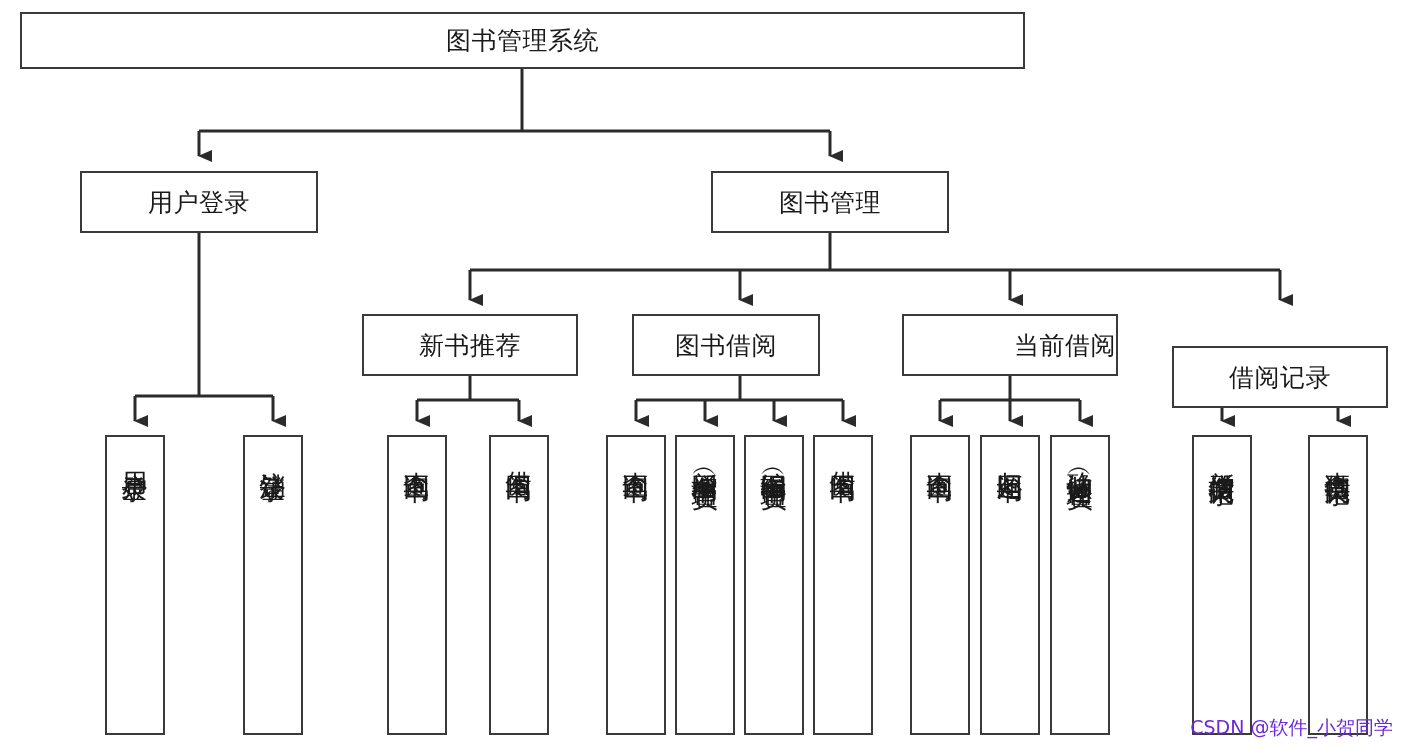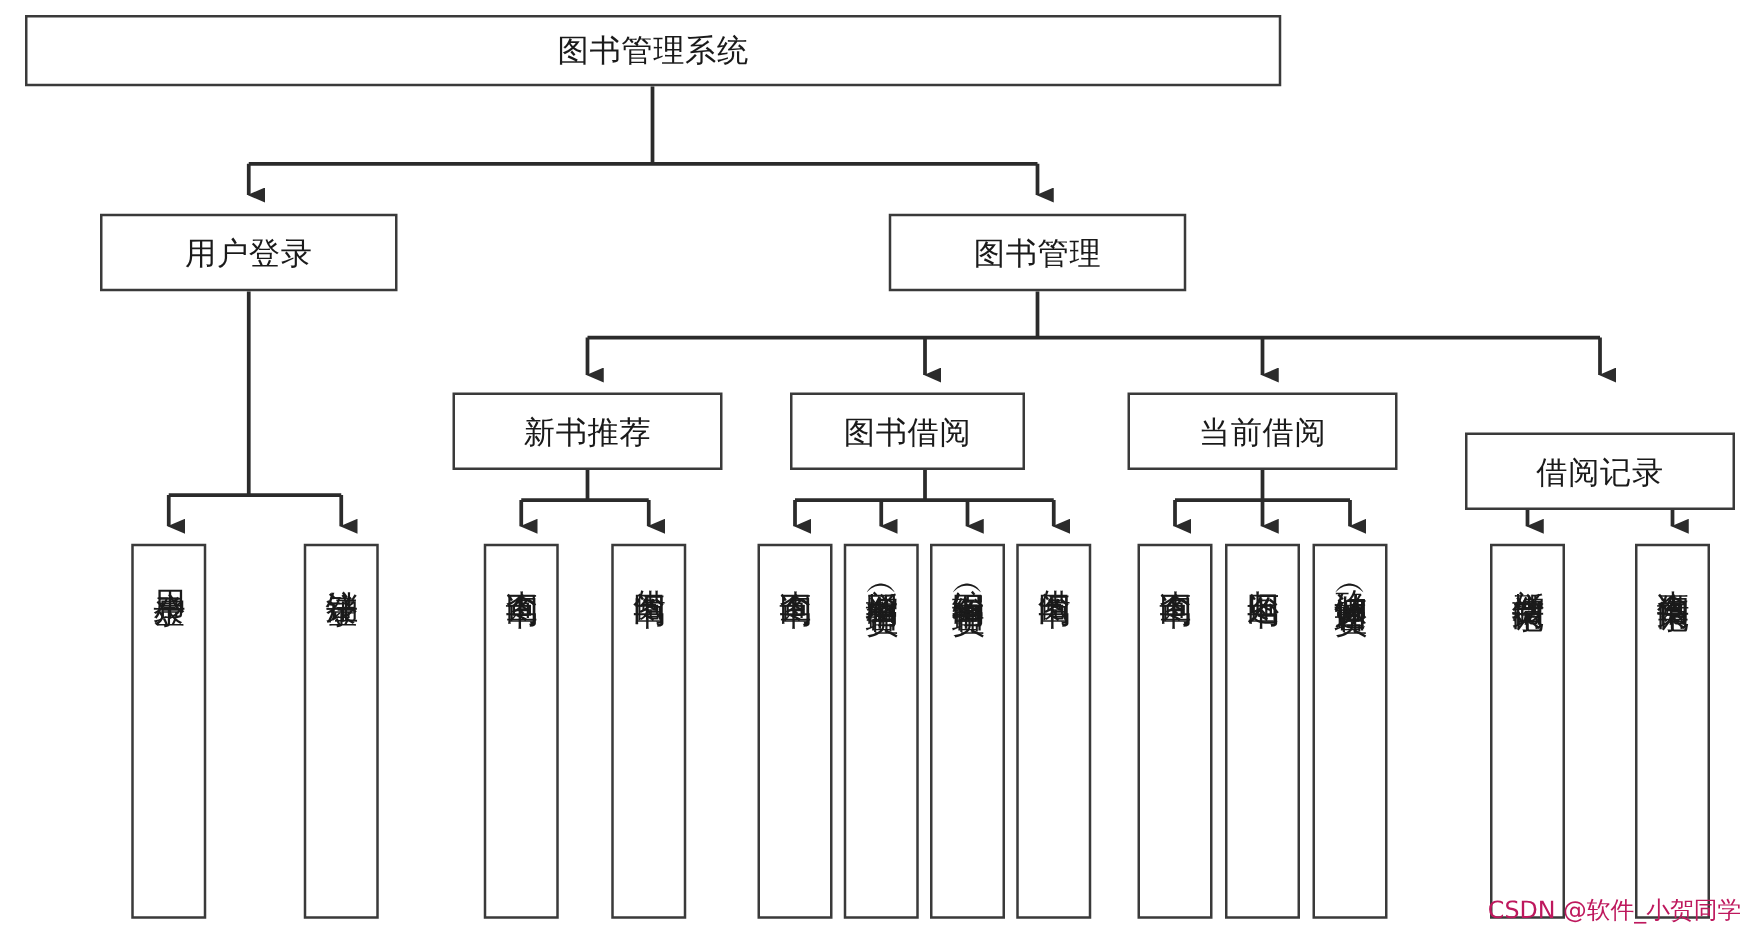--- a/index.html
+++ b/index.html
@@ -59,21 +59,21 @@
     text-orientation: upright;
     font-size: 26px;
     line-height: 1.0;
     letter-spacing: 2px;
   }
   .watermark {
     position: absolute;
     right: 12px;
     bottom: 6px;
     font-size: 19px;
-    color: #be185d;
+    color: #6d28d9;
     z-index: 9;
     white-space: nowrap;
     font-family: "DejaVu Sans", "Liberation Sans", sans-serif;
     margin-top: 36px;
   }
 </style>
 </head>
 <body>
 
 <div id="canvas">
@@ -141,21 +141,21 @@
   </div>
 
   <div class="node h" style="left:362px; top:314px; width:216px; height:62px;">
     <span class="lbl">新书推荐</span>
   </div>
 
   <div class="node h" style="left:632px; top:314px; width:188px; height:62px;">
     <span class="lbl">图书借阅</span>
   </div>
 
-  <div class="node h" style="left:902px; top:314px; width:216px; height:62px;">
+  <div class="node h" style="left:902px; top:314px; width:216px; height:62px;justify-content:flex-end;">
     <span class="lbl">当前借阅</span>
   </div>
 
   <div class="node h" style="left:1172px; top:314px; width:216px; height:62px;margin-top:32px;">
     <span class="lbl">借阅记录</span>
   </div>
 
   <div class="node v" style="left:105px; top:435px; width:60px; height:300px;">
     <span class="lbl">用户登录</span>
   </div>

